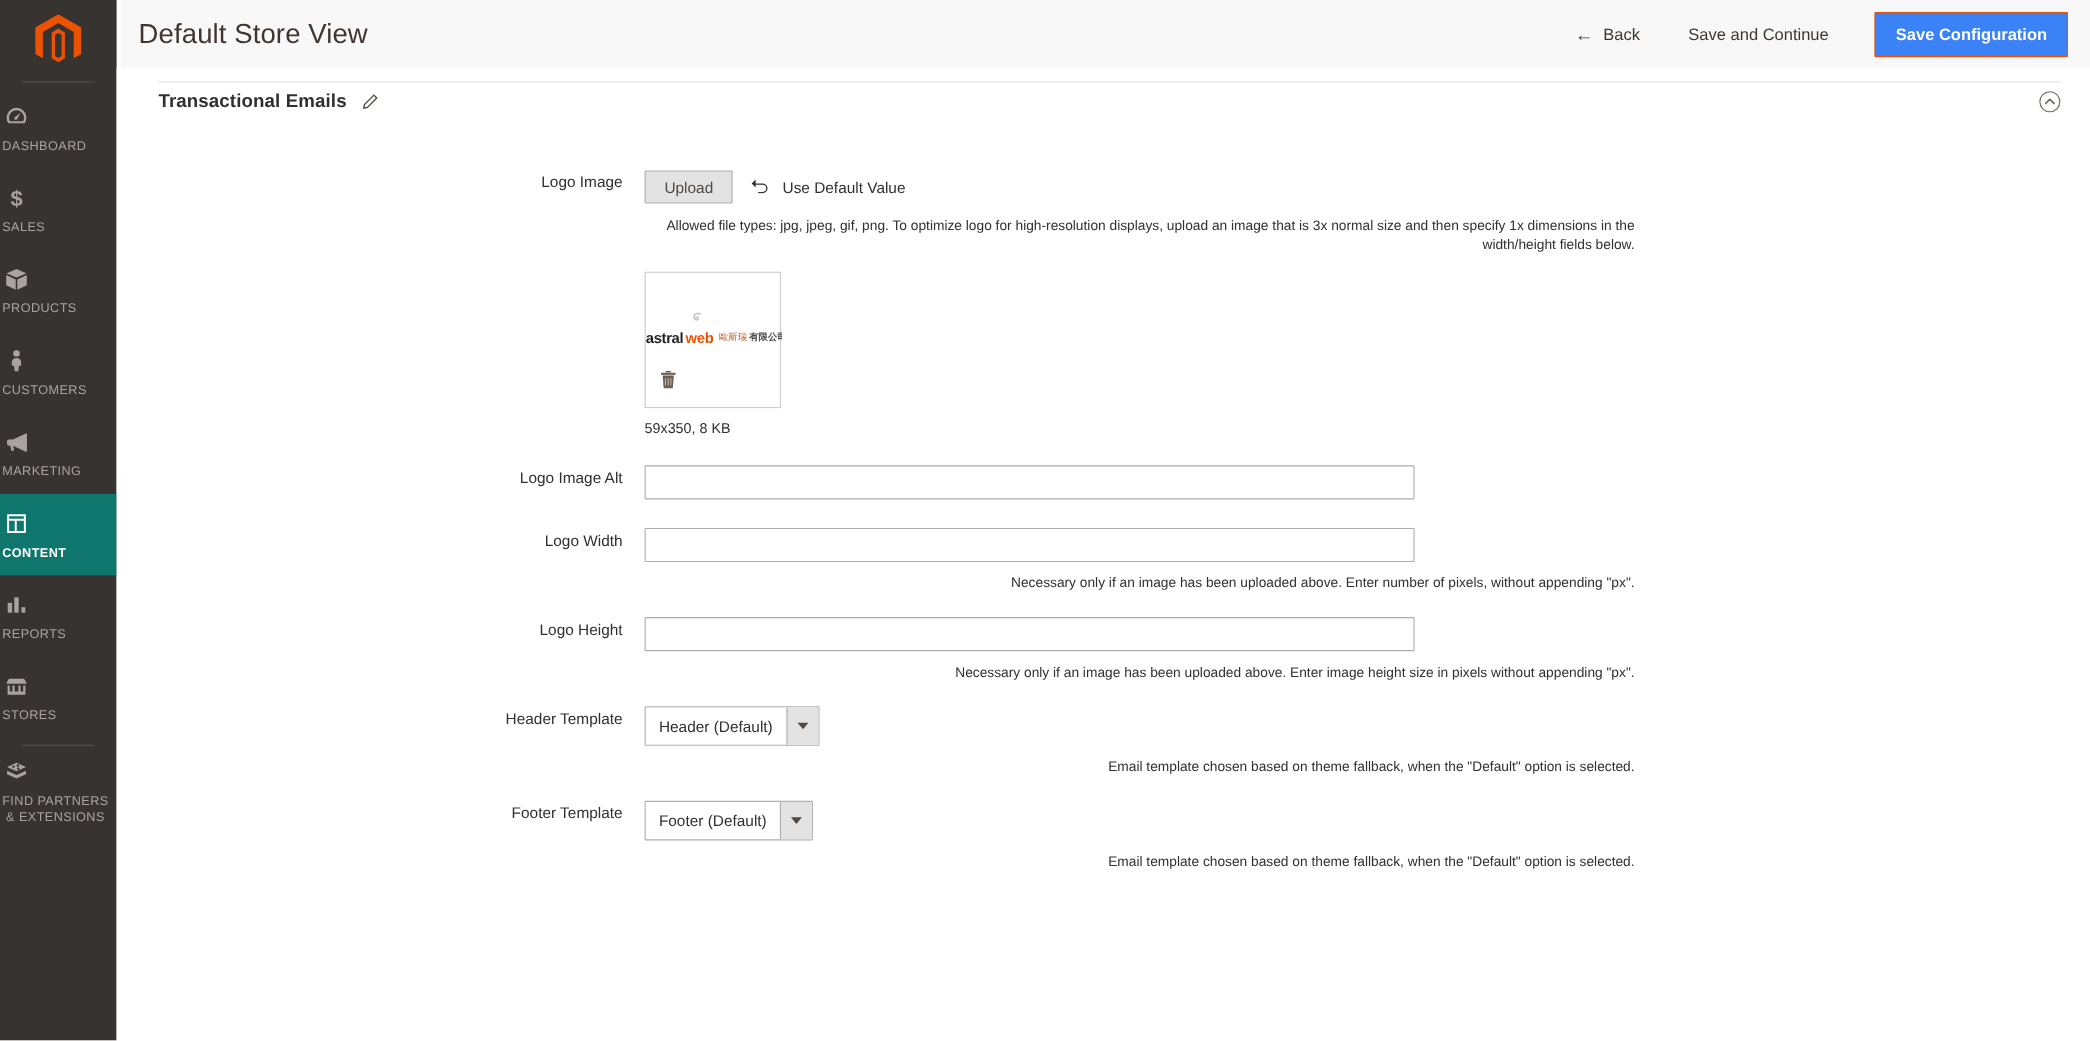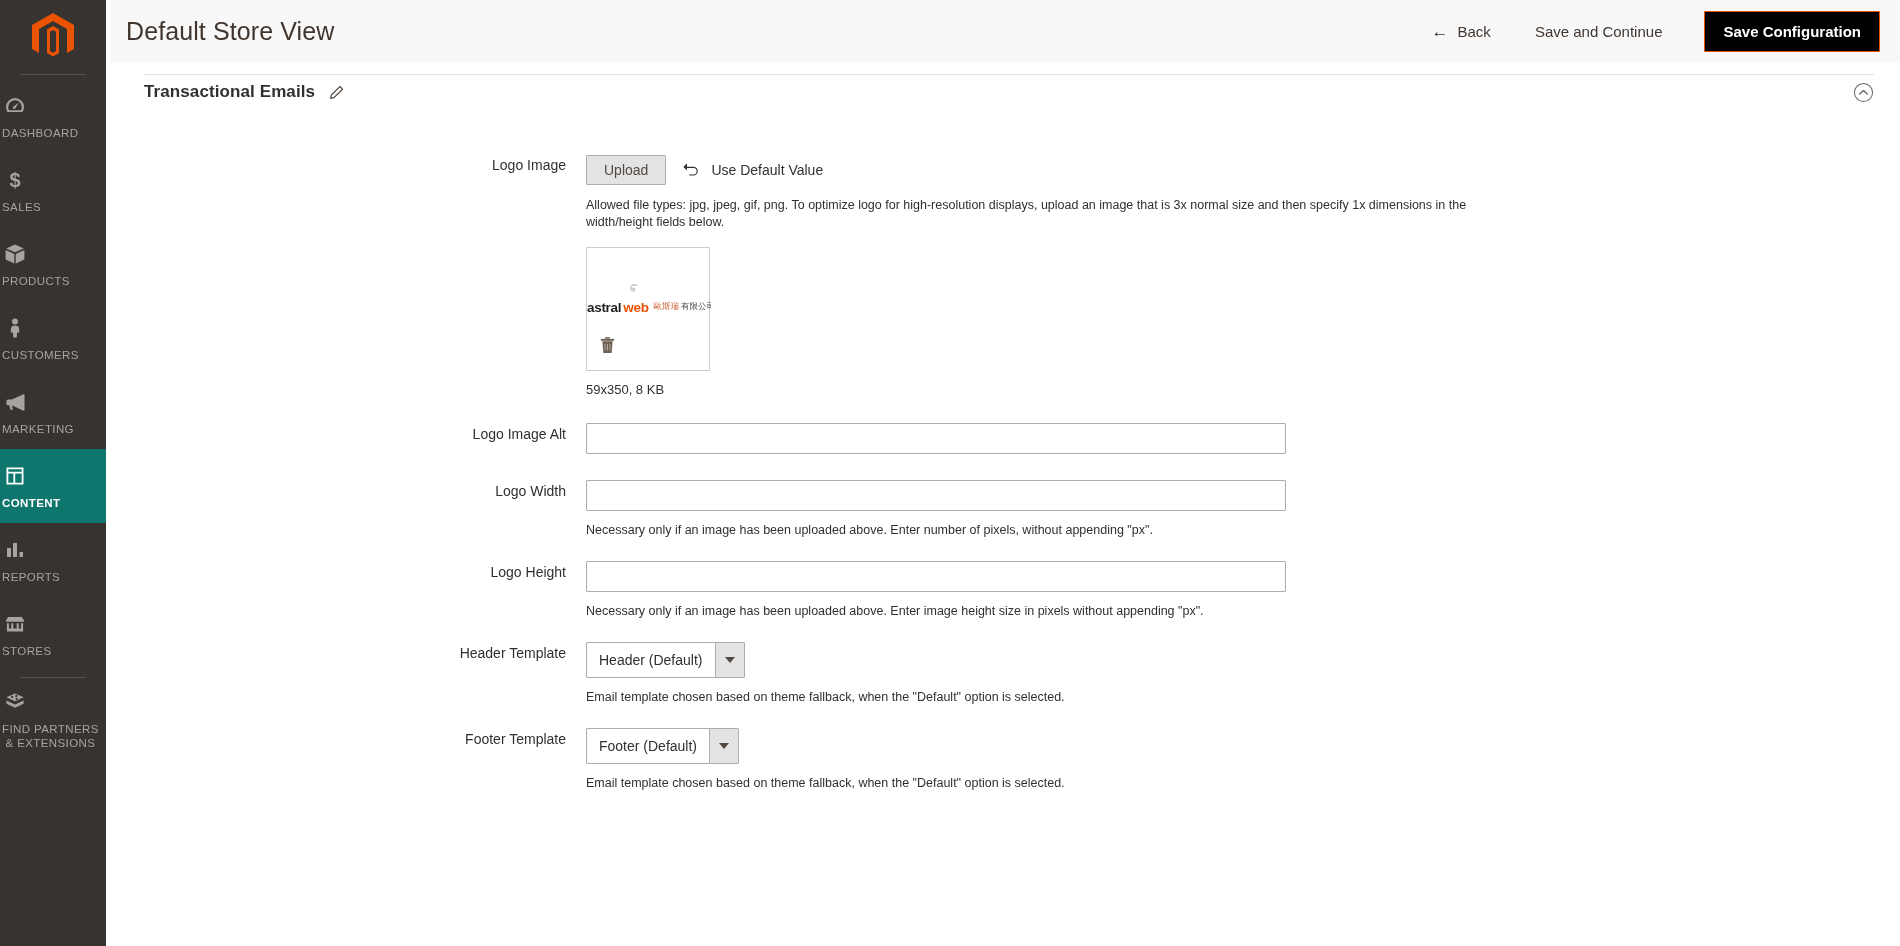--- a/index.html
+++ b/index.html
@@ -73,21 +73,21 @@
     font-family: inherit; font-size: 15px; color: #41362f;
     padding: 10px 22px;
   }
   .btn-back .arrow { font-size: 17px; line-height: 1; color: #41362f; }
   .btn-link {
     background: none; border: none; cursor: pointer;
     font-family: inherit; font-size: 15px; color: #41362f;
     padding: 10px 22px;
   }
   .btn-primary {
-    background: #000000; border: 1px solid #eb5202; cursor: pointer;
+    background: #3b82f6; border: 1px solid #eb5202; cursor: pointer;
     font-family: inherit; font-size: 15px; color: #ffffff; font-weight: bold;
     padding: 11px 18px; margin-left: 20px;
     border-radius: 1px;
   }
 
   
   .content {
     position: absolute; left: 106px; top: 62px;
     width: 1794px; height: 884px;
     background: #ffffff;
@@ -132,39 +132,39 @@
     display: flex; align-items: center; gap: 11px;
     background: none; border: none; cursor: pointer;
     font-family: inherit; font-size: 14px; color: #303030;
     padding: 0;
   }
 
   .help-note {
     font-size: 12.5px; color: #303030; line-height: 17px;
     margin-top: 11px; max-width: 700px;
   }
-  .help-note-wide { max-width: 900px; }
+  .help-note-wide { max-width: 900px; text-align: right; }
 
   .logo-preview {
     margin-top: 16px;
     width: 124px; height: 124px;
     border: 1px solid #cccccc; background: #ffffff;
     position: relative;
   }
   .logo-img {
     position: absolute; left: 0; top: 48px;
     width: 124px; height: 22px;
     display: flex; align-items: center; gap: 2px;
     font-size: 13.5px; font-weight: bold; letter-spacing: -0.3px;
     overflow: hidden; white-space: nowrap;
   }
   .logo-astral { color: #231f20; }
   .logo-web { color: #eb5202; }
   .logo-cn { color: #ca5a2a; font-size: 8.5px; font-weight: normal; margin-left: 3px; letter-spacing: 0px; }
-  .logo-cn2 { color: #4a4a4a; font-size: 8.5px; font-weight: normal; letter-spacing: 0px; }
+  .logo-cn2 { color: #4a4a4a; font-size: 8.5px; font-weight: bold; letter-spacing: 0px; }
   .logo-swirl {
     position: absolute; left: 37px; top: 35px;
     width: 15px; height: 15px;
   }
   .trash-btn {
     position: absolute; left: 12px; top: 88px;
     background: none; border: none; cursor: pointer; padding: 0;
     display: flex;
   }
   .file-meta {

